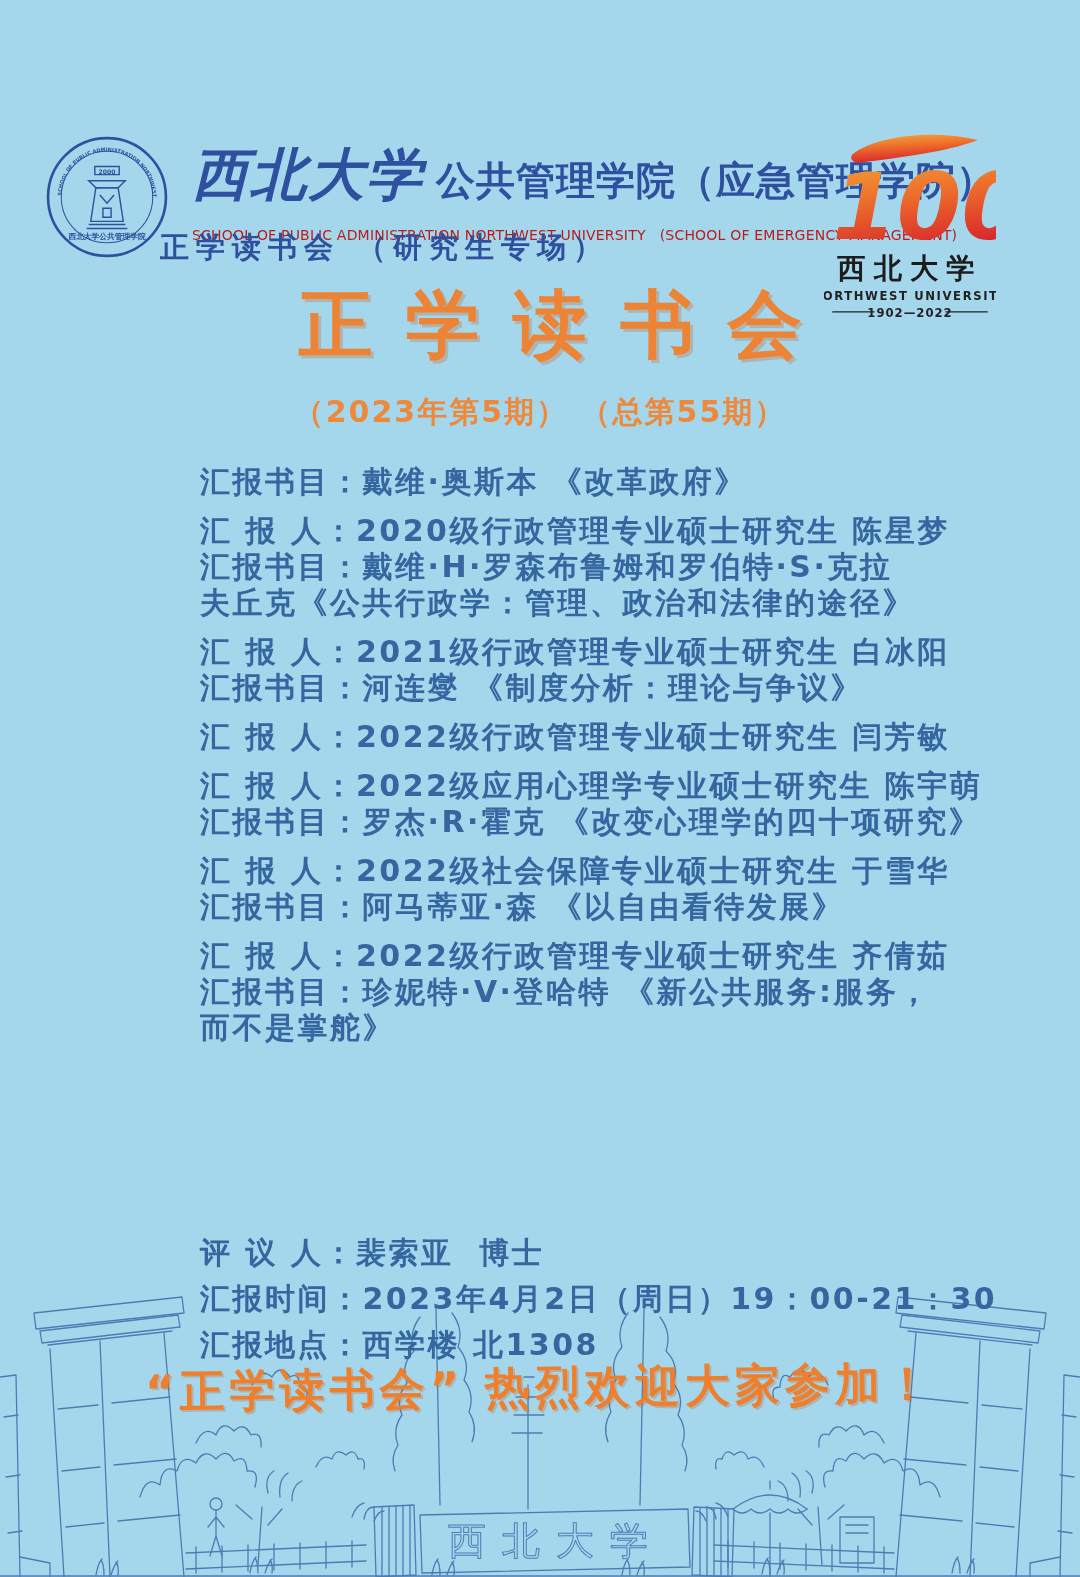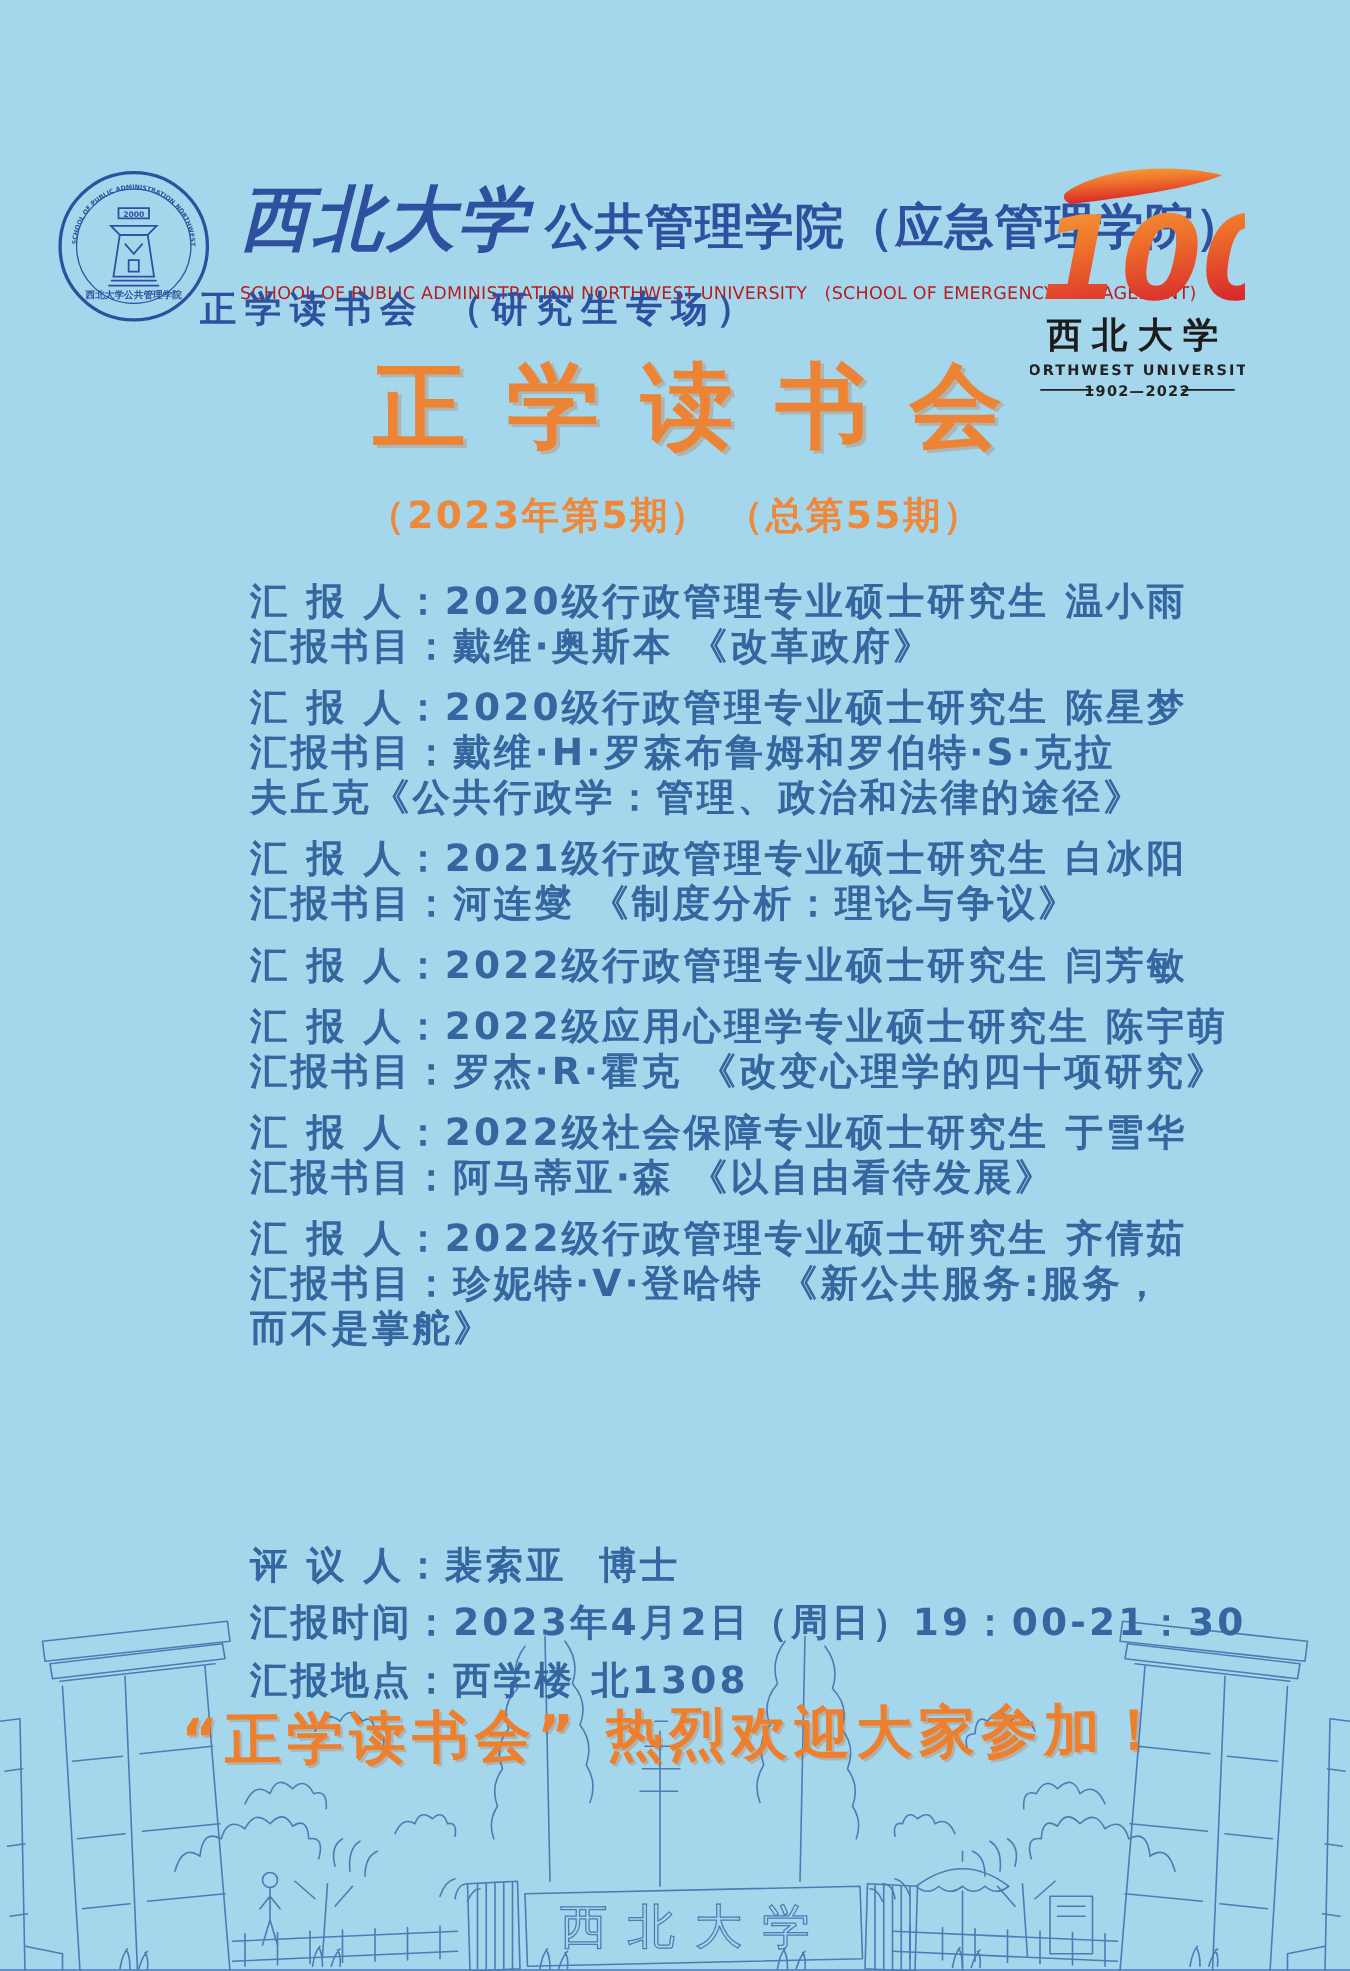--- a/index.html
+++ b/index.html
@@ -190,21 +190,20 @@
       <text x="85" y="187" text-anchor="middle" font-size="11.5" font-weight="bold" fill="#222" letter-spacing="1">1902—2022</text>
     </svg>
 
     <div class="main-title">
       <span>正学读书会</span>
     </div>
     <div class="issue">（2023年第5期） （总第55期）</div>
 
     <div class="reports">
       <div class="report">
-        <div class="report-line">汇 报 人：2020级行政管理专业硕士研究生 温小雨</div>
         <div class="report-line">汇报书目：戴维·奥斯本 《改革政府》</div>
       </div>
       <div class="report">
         <div class="report-line">汇 报 人：2020级行政管理专业硕士研究生 陈星梦</div>
         <div class="report-line">汇报书目：戴维·H·罗森布鲁姆和罗伯特·S·克拉</div>
         <div class="report-line">夫丘克《公共行政学：管理、政治和法律的途径》</div>
       </div>
       <div class="report">
         <div class="report-line">汇 报 人：2021级行政管理专业硕士研究生 白冰阳</div>
         <div class="report-line">汇报书目：河连燮 《制度分析：理论与争议》</div>

